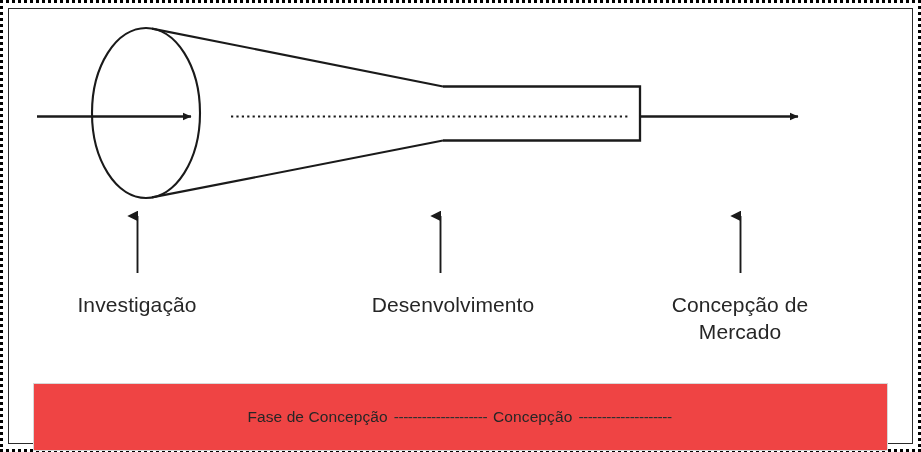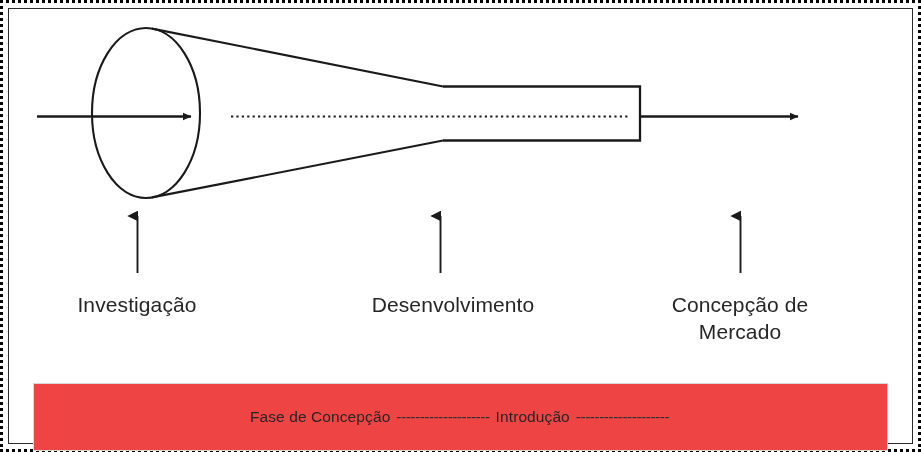--- a/index.html
+++ b/index.html
@@ -139,18 +139,18 @@
 
   <div class="stage-label" id="stage-label-1">Desenvolvimento</div>
 
   <div class="stage-label" id="stage-label-2">Concepção de
 Mercado</div>
 
   <div class="phase-bar">
     <div class="phase-row">
       <span class="phase-text">Fase de Concepção</span>
       <span class="phase-dashes">--------------------</span>
-      <span class="phase-text">Introdução</span>
+      <span class="phase-text">Concepção</span>
       <span class="phase-dashes">--------------------</span>
     </div>
   </div>
 
 </div>
 
 </body></html>

